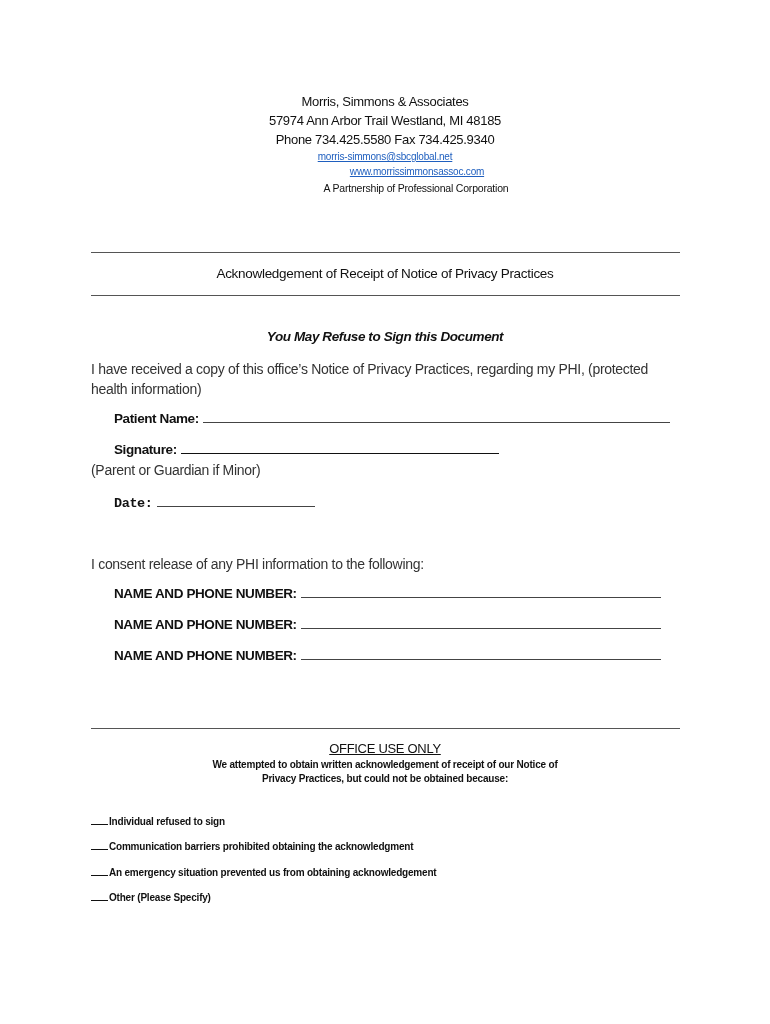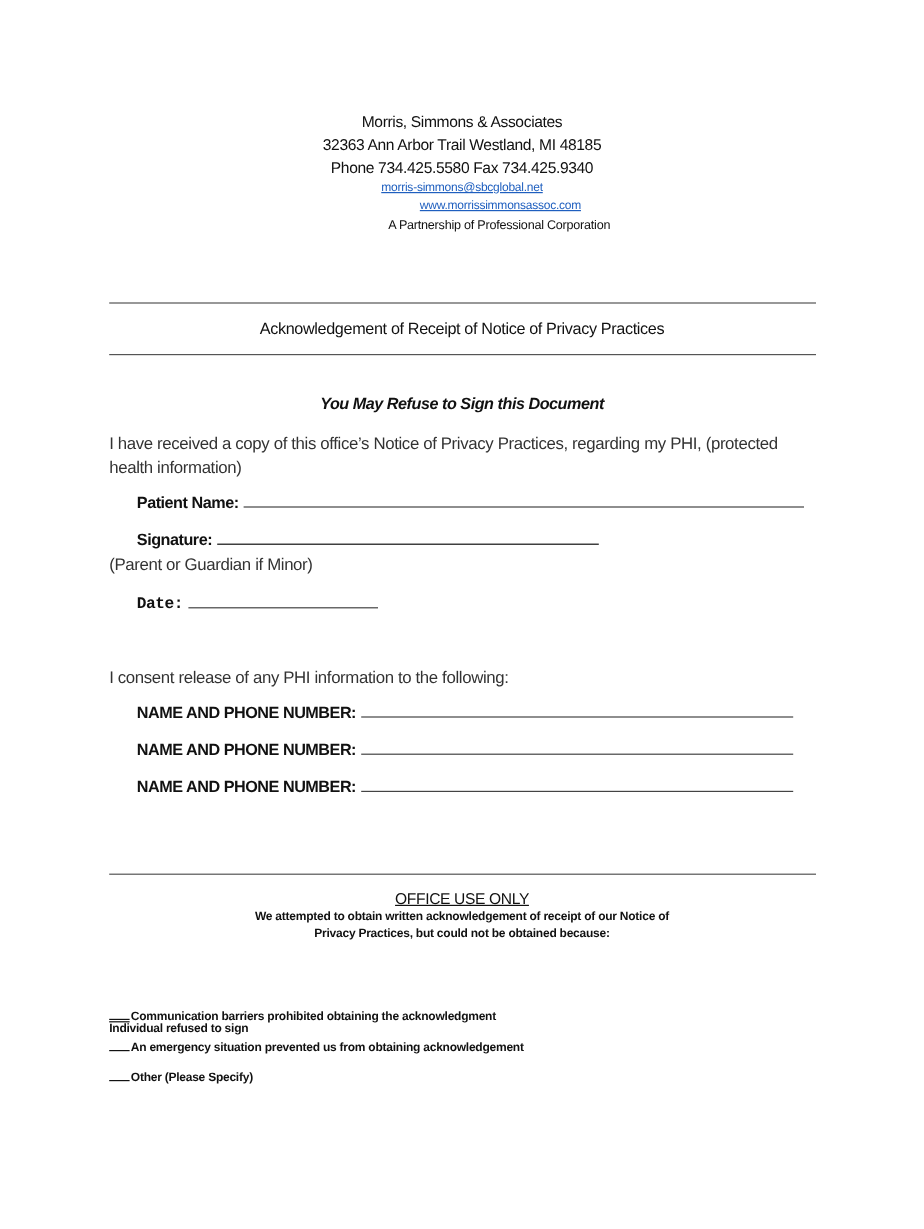--- a/index.html
+++ b/index.html
@@ -20,21 +20,21 @@
   .blank.thick { border-bottom: 1.6px solid #111; }
   .office-title { font-size: 13px; letter-spacing: -0.3px; text-decoration: underline; }
   .office-text { font-size: 10px; font-weight: bold; letter-spacing: -0.2px; line-height: 14px; }
   .check-item { left: 91px; font-size: 10px; font-weight: bold; letter-spacing: -0.2px; display: flex; align-items: baseline; }
   .check-blank { display: inline-block; width: 17px; border-bottom: 1px solid #111; height: 9px; margin-right: 1px; }
 </style>
 </head>
 <body>
 
 <div class="abs center letterhead-line" style="top:94px;">Morris, Simmons &amp; Associates</div>
-<div class="abs center letterhead-line" style="top:113px;">32363 Ann Arbor Trail Westland, MI  48185</div>
+<div class="abs center letterhead-line" style="top:113px;">57974 Ann Arbor Trail Westland, MI  48185</div>
 <div class="abs center letterhead-line" style="top:132px;">Phone 734.425.5580 Fax 734.425.9340</div>
 <div class="abs center letterhead-small" style="top:151px;">
   <span class="link">morris-simmons@sbcglobal.net</span>
 </div>
 <div class="abs center letterhead-small" style="top:166px;margin-left:32px;">
   <span class="link">www.morrissimmonsassoc.com</span>
 </div>
 <div class="abs center letterhead-small" style="top:182px; font-size:10.5px;padding-left:31px;">A Partnership of Professional Corporation</div>
 
 <div class="abs rule" style="top:252px;"></div>
@@ -74,21 +74,21 @@
 <div class="abs field" style="top:647px;">
   <span class="field-label">NAME AND PHONE NUMBER:</span>
   <span class="blank" style="width:360px;"></span>
 </div>
 
 <div class="abs rule" style="top:728px;"></div>
 <div class="abs center office-title" style="top:741px;">OFFICE USE ONLY</div>
 <div class="abs center office-text" style="top:758px;">We attempted to obtain written acknowledgement of receipt of our Notice of</div>
 <div class="abs center office-text" style="top:772px;">Privacy Practices, but could not be obtained because:</div>
 
-<div class="abs check-item" style="top:842px;flex-direction:column;">
+<div class="abs check-item" style="top:815px;">
   <span class="check-blank"></span>
   <span> Individual refused to sign</span>
 </div>
 <div class="abs check-item" style="top:840px;">
   <span class="check-blank"></span>
   <span>Communication barriers prohibited obtaining the acknowledgment</span>
 </div>
 <div class="abs check-item" style="top:866px;">
   <span class="check-blank"></span>
   <span>An emergency situation prevented us from obtaining acknowledgement</span>

